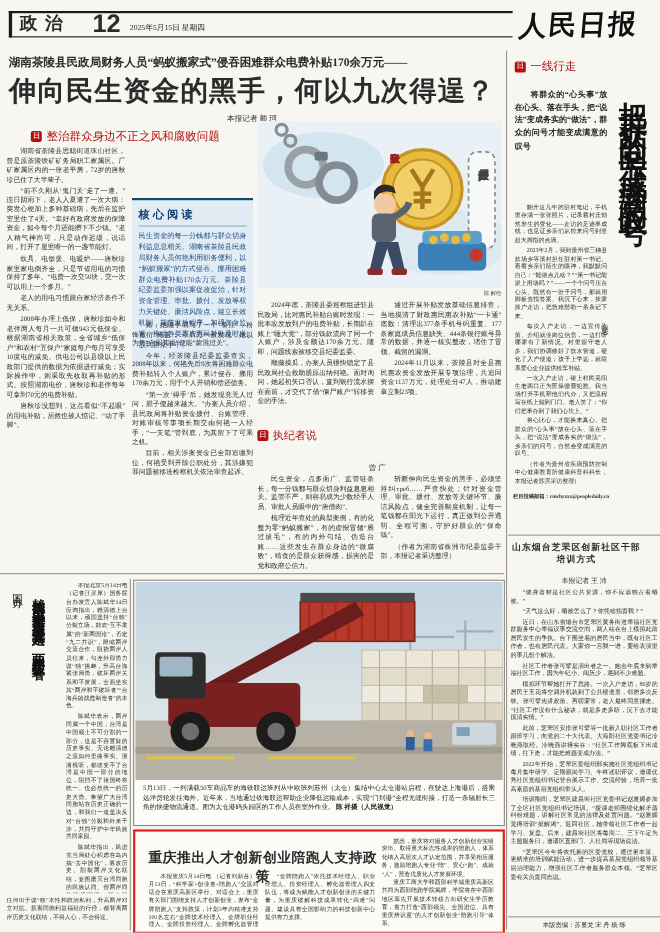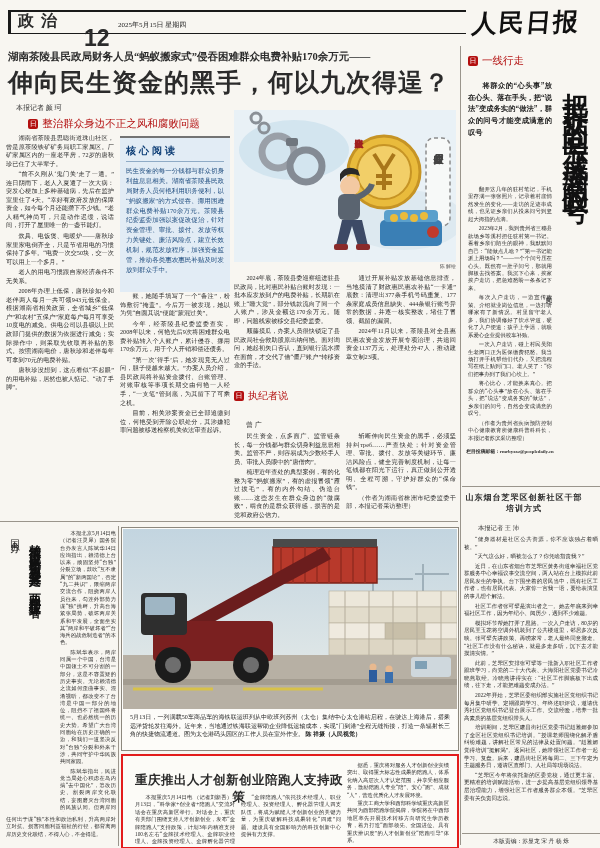--- a/index.html
+++ b/index.html
@@ -12,29 +12,29 @@
   
   .section-name{font-size:16px;font-weight:bold;letter-spacing:7px;font-family:"Liberation Sans",sans-serif;}
   .page-num{font-size:23px;font-weight:bold;font-family:"Liberation Sans",sans-serif;}
   .date{font-size:7px;color:#222;}
   .masthead{font-size:25px;font-weight:900;transform:skewX(-6deg) rotate(-1deg);letter-spacing:2px;color:#101010;}
   
   .jcol{text-align:justify;overflow:hidden;}
   .jcol p{margin:0 0 2px;text-indent:2em;line-height:1.38;}
   .kicker{font-size:10.5px;font-weight:bold;}
   .headline{font-size:25px;font-weight:bold;font-family:"Liberation Sans",sans-serif;letter-spacing:1px;text-align:center;}
-  .byline{font-size:7px;color:#333;padding-left:16px;}
+  .byline{font-size:7px;text-align:center;color:#333;}
   .redtag{color:#b30f0f;font-weight:normal;font-size:10.5px;display:flex;align-items:center;justify-content:center;gap:4px;}
   .redtag.left{justify-content:flex-start;}
   .tag-icon{display:inline-block;width:10px;height:10px;background:#b30f0f;color:#fff;font-size:7px;line-height:10px;
             text-align:center;border-radius:2px;font-family:"Liberation Sans",sans-serif;flex:0 0 auto;}
   .body62{font-size:6.2px;}
   .body53{font-size:5.3px;}
   
-  .corebox{background:#e2ecf5;border-top:2px solid #737373;padding:6px 6px 4px;}
+  .corebox{background:#e2ecf5;border-top:2px solid #0c4a6e;padding:6px 6px 4px;margin-top:44px;}
   .corebox .cb-title{font-size:10px;font-weight:bold;color:#0f3f77;letter-spacing:3px;margin:0 0 3px;}
   .corebox .cb-rule{height:1px;background:#8fabc6;margin-bottom:4px;}
   .corebox .cb-body{font-size:6.5px;color:#1d4b7e;text-align:justify;line-height:1.52;}
   
   .serif-head{font-family:"Liberation Serif",serif;font-weight:bold;text-align:center;}
   .vert{writing-mode:vertical-rl;text-orientation:upright;}
   .vhead-right{font-size:26px;font-weight:bold;letter-spacing:9px;color:#111;}
   .vhead-tw{font-size:12px;font-weight:bold;letter-spacing:2px;color:#111;}
   .vlabel{font-size:9.5px;letter-spacing:2px;color:#222;}
   .vauthor{font-size:6.5px;color:#444;letter-spacing:1px;}
@@ -58,21 +58,21 @@
 </style>
 </head>
 <body>
 
 <div id="paper">
 
   <div class="abs rule" style="left:8px;top:10px;width:458px;height:2px;"></div>
   <div class="abs rule" style="left:8px;top:10px;width:3px;height:24px;"></div>
   <div class="abs rule" style="left:8px;top:33px;width:458px;height:1px;"></div>
   <div class="abs section-name" style="left:18px;top:11px;">政治</div>
-  <div class="abs page-num" style="left:84px;top:8px;margin-top:17px;">12</div>
+  <div class="abs page-num" style="left:84px;top:8px;">12</div>
   <div class="abs date" style="left:118px;top:20px;">2025年5月15日  星期四</div>
   <div class="abs masthead" style="left:472px;top:6px;">人民日报</div>
 
   <div class="abs kicker" style="left:8px;top:50px;width:430px;">湖南茶陵县民政局财务人员“蚂蚁搬家式”侵吞困难群众电费补贴170余万元——</div>
   <div class="abs headline" style="left:0;top:66px;width:458px;">伸向民生资金的黑手，何以九次得逞？</div>
   <div class="abs byline" style="left:0;top:103px;width:458px;">本报记者  颜  珂</div>
 
   <div class="abs redtag" style="left:0;top:117px;width:228px;">
     <span class="tag-icon">日</span>
     <span>整治群众身边不正之风和腐败问题</span>

